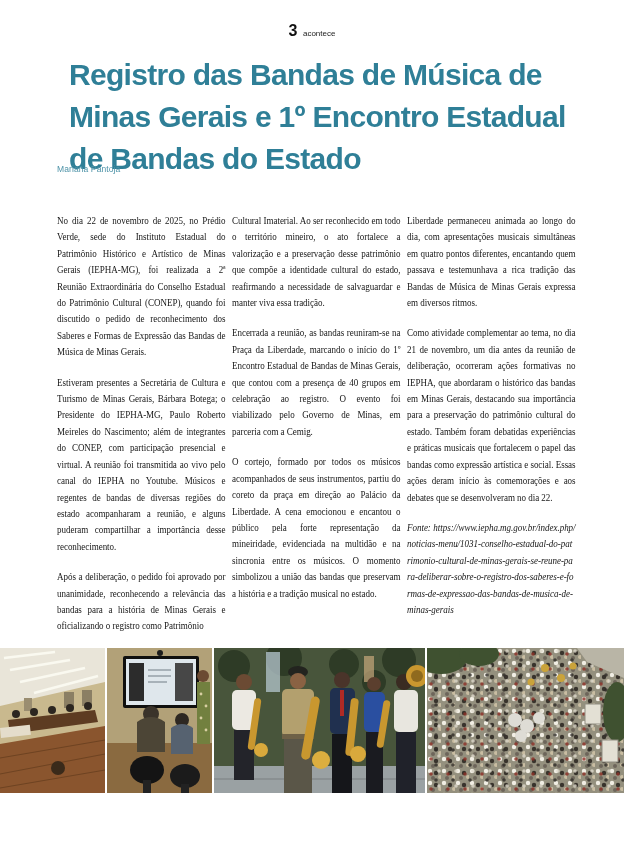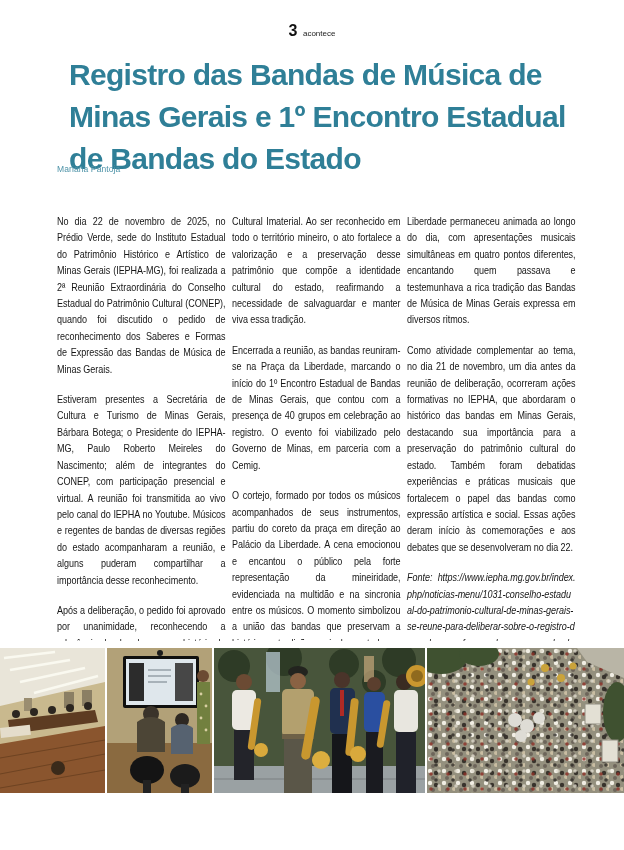--- a/index.html
+++ b/index.html
@@ -19,21 +19,21 @@
     color:var(--accent,#2f7f97); letter-spacing:-0.7px;
   }
   .byline {
     position:absolute; left:57px; top:164px;
     font-size:8.5px; color:#4e93a8; letter-spacing:0.1px;
   }
   .columns {
     position:absolute; left:57px; top:213px; width:520px; height:428px;
     display:flex; overflow:hidden;
   }
-  .col { width:175px; flex:0 0 175px; }
+  .col { width:175px; flex:0 0 175px;font-family:Liberation Serif, serif; }
   .col-inner {
     width:196px; transform:scaleX(0.86); transform-origin:0 0;
     font-size:10.5px; line-height:16.4px; text-align:justify;
     color:#161616; letter-spacing:-0.05px;
   }
   .col-inner p { margin:0 0 14px 0; }
   .source { font-style:italic; word-break:break-all; }
   .photo-strip {
     position:absolute; left:0; top:648px; width:624px; height:145px;
     display:flex; gap:2px; background:#ffffff;

